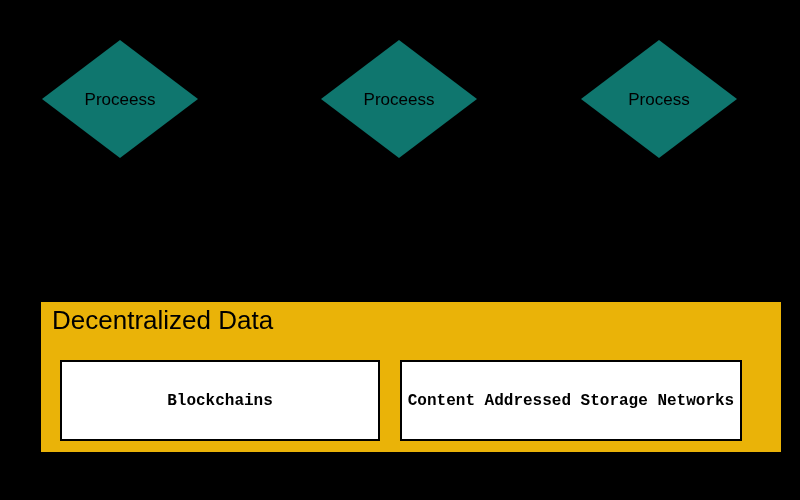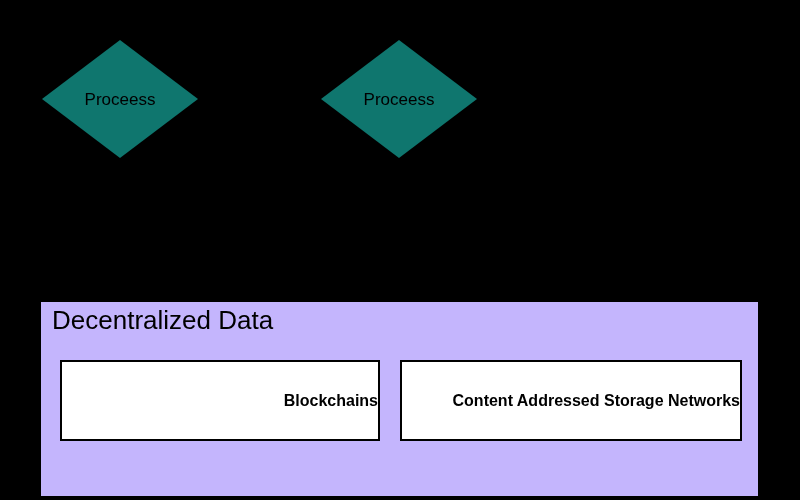--- a/index.html
+++ b/index.html
@@ -33,44 +33,46 @@
     color: #000000;
     font-size: 17px;
     line-height: 1;
   }
   
   .panel {
     position: absolute;
     left: 41px;
     top: 302px;
     width: 717px;
-    height: 194px;
-    background: #c4b5fd;
+    height: 150px;
+    background: #eab308;
+    padding-left: 23px;
   }
   .panel-title {
     position: absolute;
     left: 11px;
     top: 3px;
     font-size: 26px;
     line-height: 1.2;
     color: #000000;
     white-space: nowrap;
   }
   .data-box {
     position: absolute;
     top: 58px;
     height: 81px;
     border: 2px solid #000000;
     background: #ffffff;
     box-sizing: border-box;
     display: flex;
     flex-direction: column;
-    align-items: flex-end;
+    align-items: center;
     justify-content: center;
     text-align: center;
+    font-family: Liberation Mono, monospace;
   }
   .box-1 { left: 19px;  width: 320px; }
   .box-2 { left: 359px; width: 342px; }
   .data-box .box-title {
     font-weight: bold;
     font-size: 16px;
     line-height: 22px;
     color: #000000;
     white-space: nowrap;
   }
@@ -87,20 +89,23 @@
 <div class="canvas">
 
   <div class="diamond diamond-1">
     <span class="label">Proceess</span>
   </div>
 
   <div class="diamond diamond-2">
     <span class="label">Proceess</span>
   </div>
 
+  <div class="diamond diamond-3">
+    <span class="label">Process</span>
+  </div>
 
   <div class="panel">
     <div class="panel-title">Decentralized Data</div>
 
     <div class="data-box box-1">
       <span class="box-title">Blockchains</span>
     </div>
 
     <div class="data-box box-2">
       <span class="box-title">Content Addressed Storage Networks</span>

